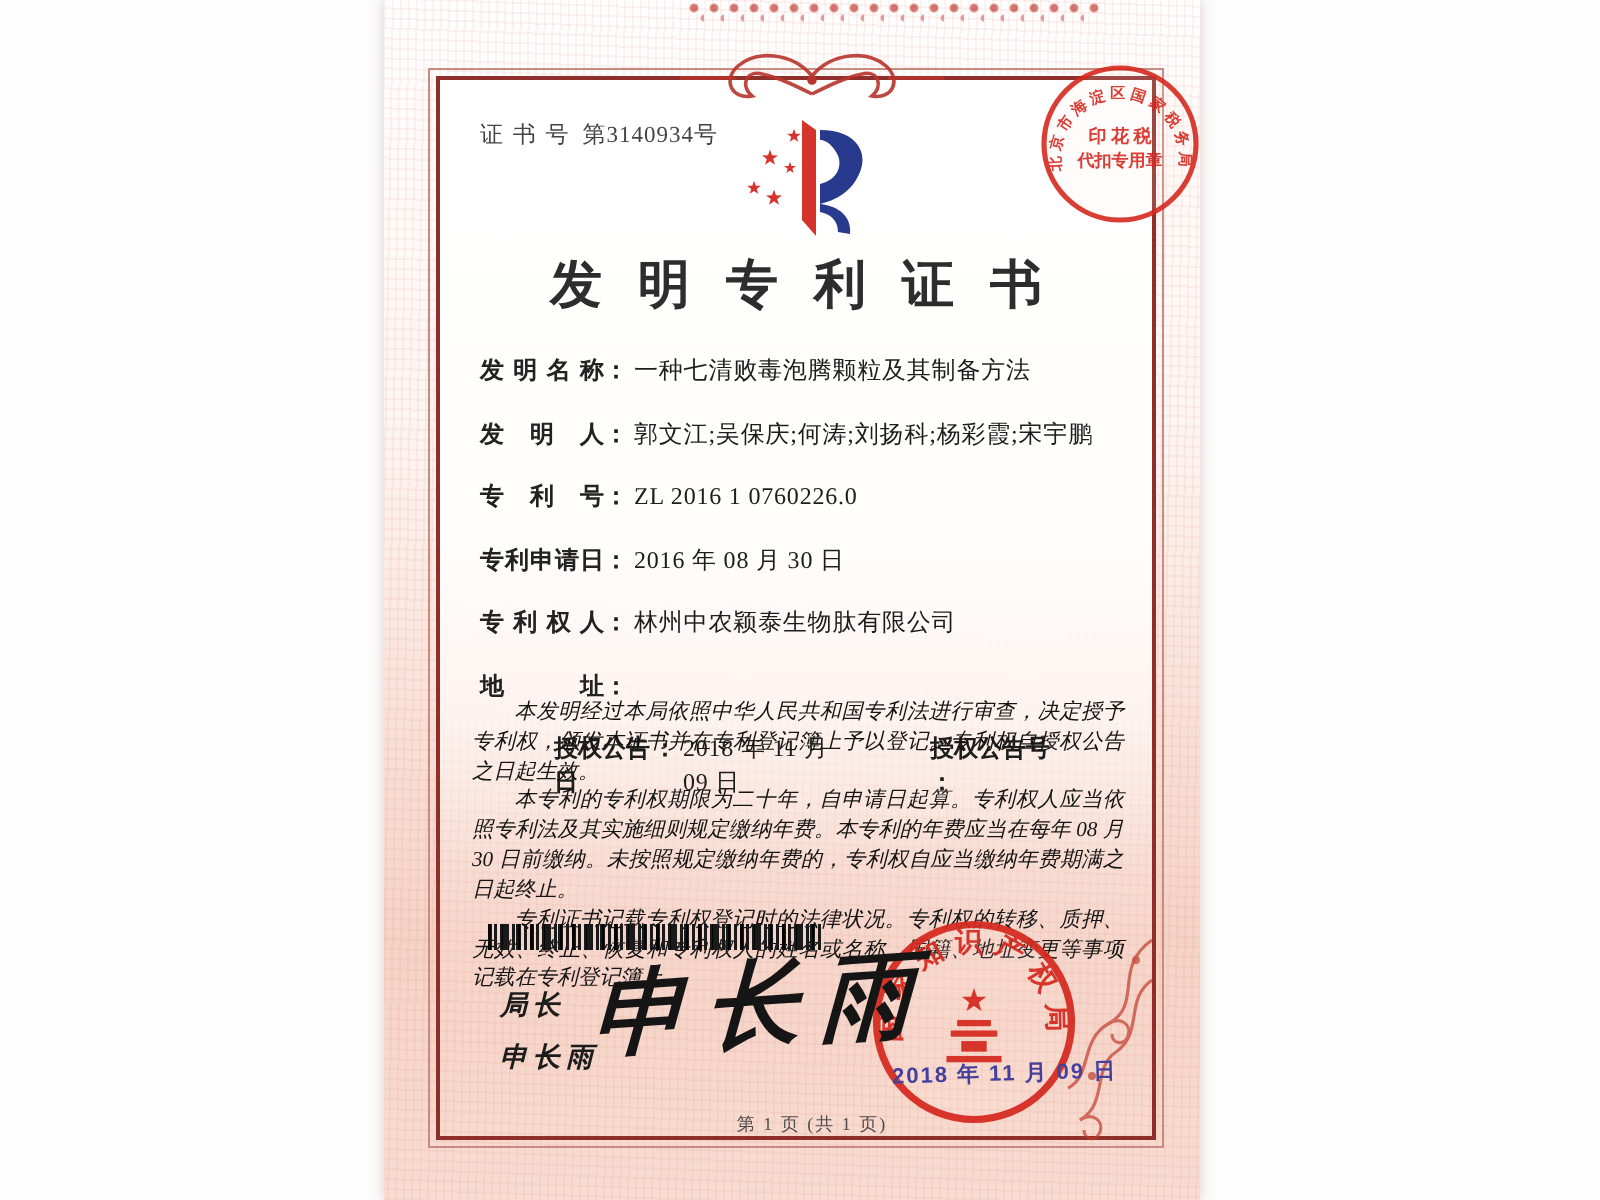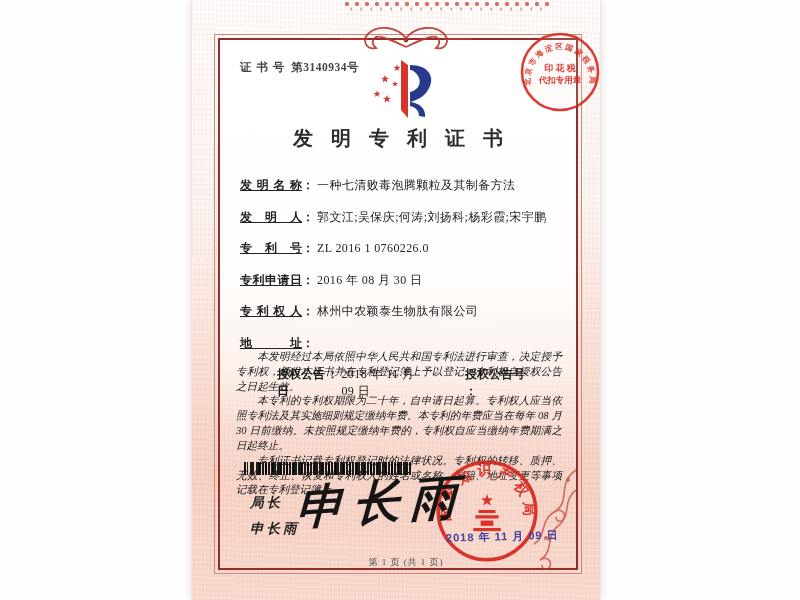--- a/index.html
+++ b/index.html
@@ -23,33 +23,33 @@
   .lace-band { position:absolute; left:150px; top:0; width:208px; height:13px; opacity:.8;
     background:
       radial-gradient(circle at 5px 4px, rgba(190,52,44,.85) 1.6px, transparent 2.6px),
       radial-gradient(circle at 10px 9px, rgba(190,52,44,.6) 1.2px, transparent 2.2px);
     background-size:10px 13px, 10px 13px; }
 
   .top-ornament { position:absolute; left:146px; top:22px; z-index:3; }
   .corner-flourish { position:absolute; left:340px; top:468px; z-index:2; opacity:.85; }
 
   .cert-no { position:absolute; left:48px; top:60px; font-size:11.5px; color:#444;
-    letter-spacing:1px; z-index:2;font-weight:bold; }
+    letter-spacing:1px; z-index:2; }
   .cert-no .num { margin-left:6px; letter-spacing:0.5px; }
 
   .logo { position:absolute; left:178px; top:56px; z-index:2; }
 
   .title { position:absolute; left:26px; top:125px; width:360px; text-align:center;
-    font-size:20px; font-weight:bold; color:#2e2d2d; letter-spacing:18px; text-indent:18px; z-index:2; }
+    font-size:26px; font-weight:bold; color:#2e2d2d; letter-spacing:18px; text-indent:18px; z-index:2; }
 
   .fields { position:absolute; left:48px; top:177px; width:330px; z-index:2;
     font-family:"Liberation Serif","DejaVu Serif",serif; }
   .frow { display:flex; align-items:baseline; margin-bottom:14.5px; font-size:12px; color:#1d1d1d; }
   .flabel { width:62px; flex:none; display:inline-block; text-align:justify;
-    text-align-last:justify; font-weight:600; color:#222;text-decoration:underline; }
+    text-align-last:justify; font-weight:600; color:#222; }
   .fcolon { flex:none; font-weight:600; margin-right:3px; }
   .fvalue { letter-spacing:0.4px; }
   .gpair1 { display:flex; align-items:baseline; width:188px; flex:none; }
   .gpair2 { display:flex; align-items:baseline;flex-direction:column; }
   .glabel { font-weight:600;margin-left:37px; }
 
   .paras { position:absolute; left:44px; top:350px; width:326px; z-index:2;
     font-size:10.6px; line-height:1.4; color:#141414; text-align:justify;
     font-style:italic;font-family:Liberation Serif, serif; }
   .paras p { text-indent:2em; margin:0; }

